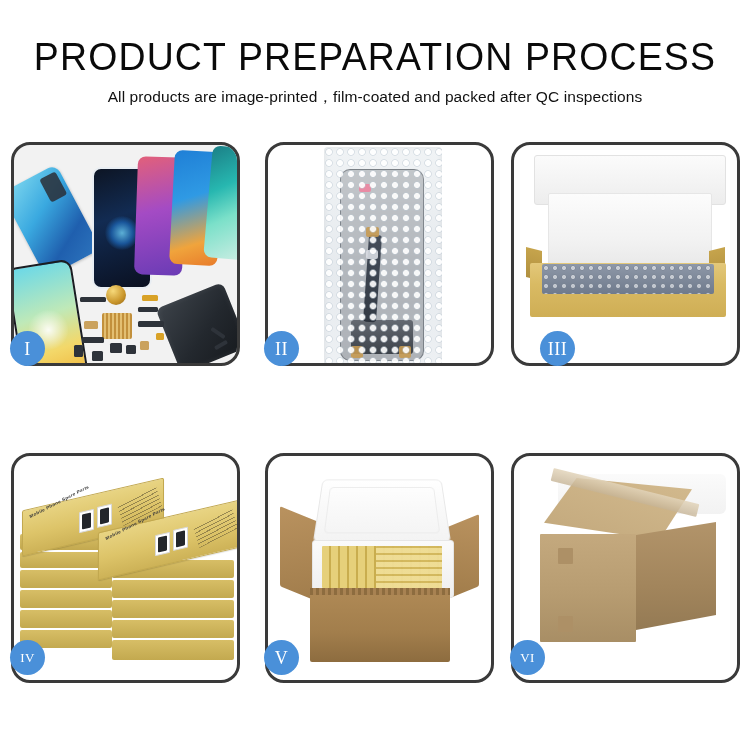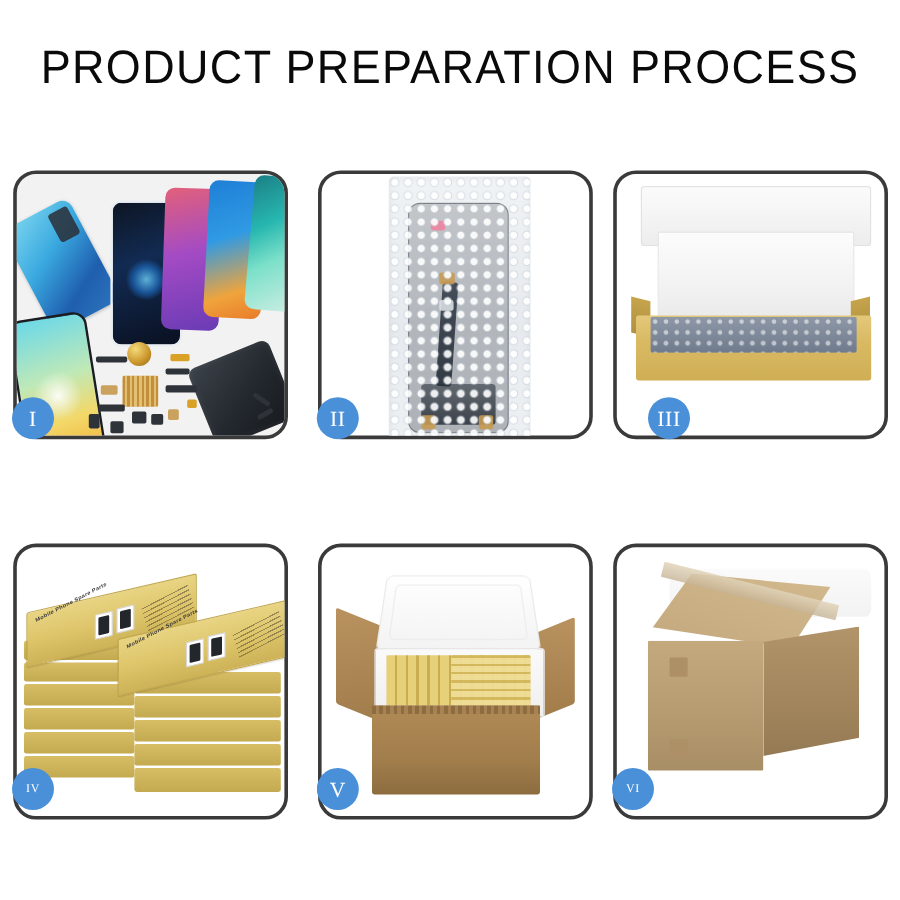--- a/index.html
+++ b/index.html
@@ -67,21 +67,21 @@
     letter-spacing:.5px;
     z-index:40;
     line-height:1;
   }
   .b1{left:10px;  top:331px;}
   .b2{left:264px; top:331px;}
   .b3{left:540px; top:331px;}
   .b4{left:10px;  top:640px;}
   .b5{left:264px; top:640px;}
   .b6{left:510px; top:640px;}
-  .badge.small{font-size:10px;}
+  .badge.small{font-size:13px;}
 
   
   .ph{position:absolute;border-radius:7px;overflow:hidden;}
   .ph.blue-film{
     left:6px;top:28px;width:62px;height:96px;
     background:linear-gradient(150deg,#7fd8ef 0%,#3aa9e0 38%,#1f5fae 72%,#2d74bd 100%);
     transform:rotate(-28deg);
     border-radius:9px;
     box-shadow:0 1px 3px rgba(0,0,0,.25);
   }
@@ -310,20 +310,21 @@
     background:linear-gradient(180deg,#fafafa,#f1f1f1);border-radius:6px;opacity:.9;
   }
 </style>
 </head>
 <body>
 
 <div class="page">
 
   <div class="header">
     <div class="title">PRODUCT PREPARATION PROCESS</div>
+    <div class="subtitle">All products are image-printed，film-coated and packed after QC inspections</div>
   </div>
 
   <div class="grid">
 
     <div class="panel p1">
       <div class="scene">
         <div class="ph blue-film"></div>
         <div class="ph black-glass"></div>
         <div class="ph purple"></div>
         <div class="ph blue-p40"></div>

